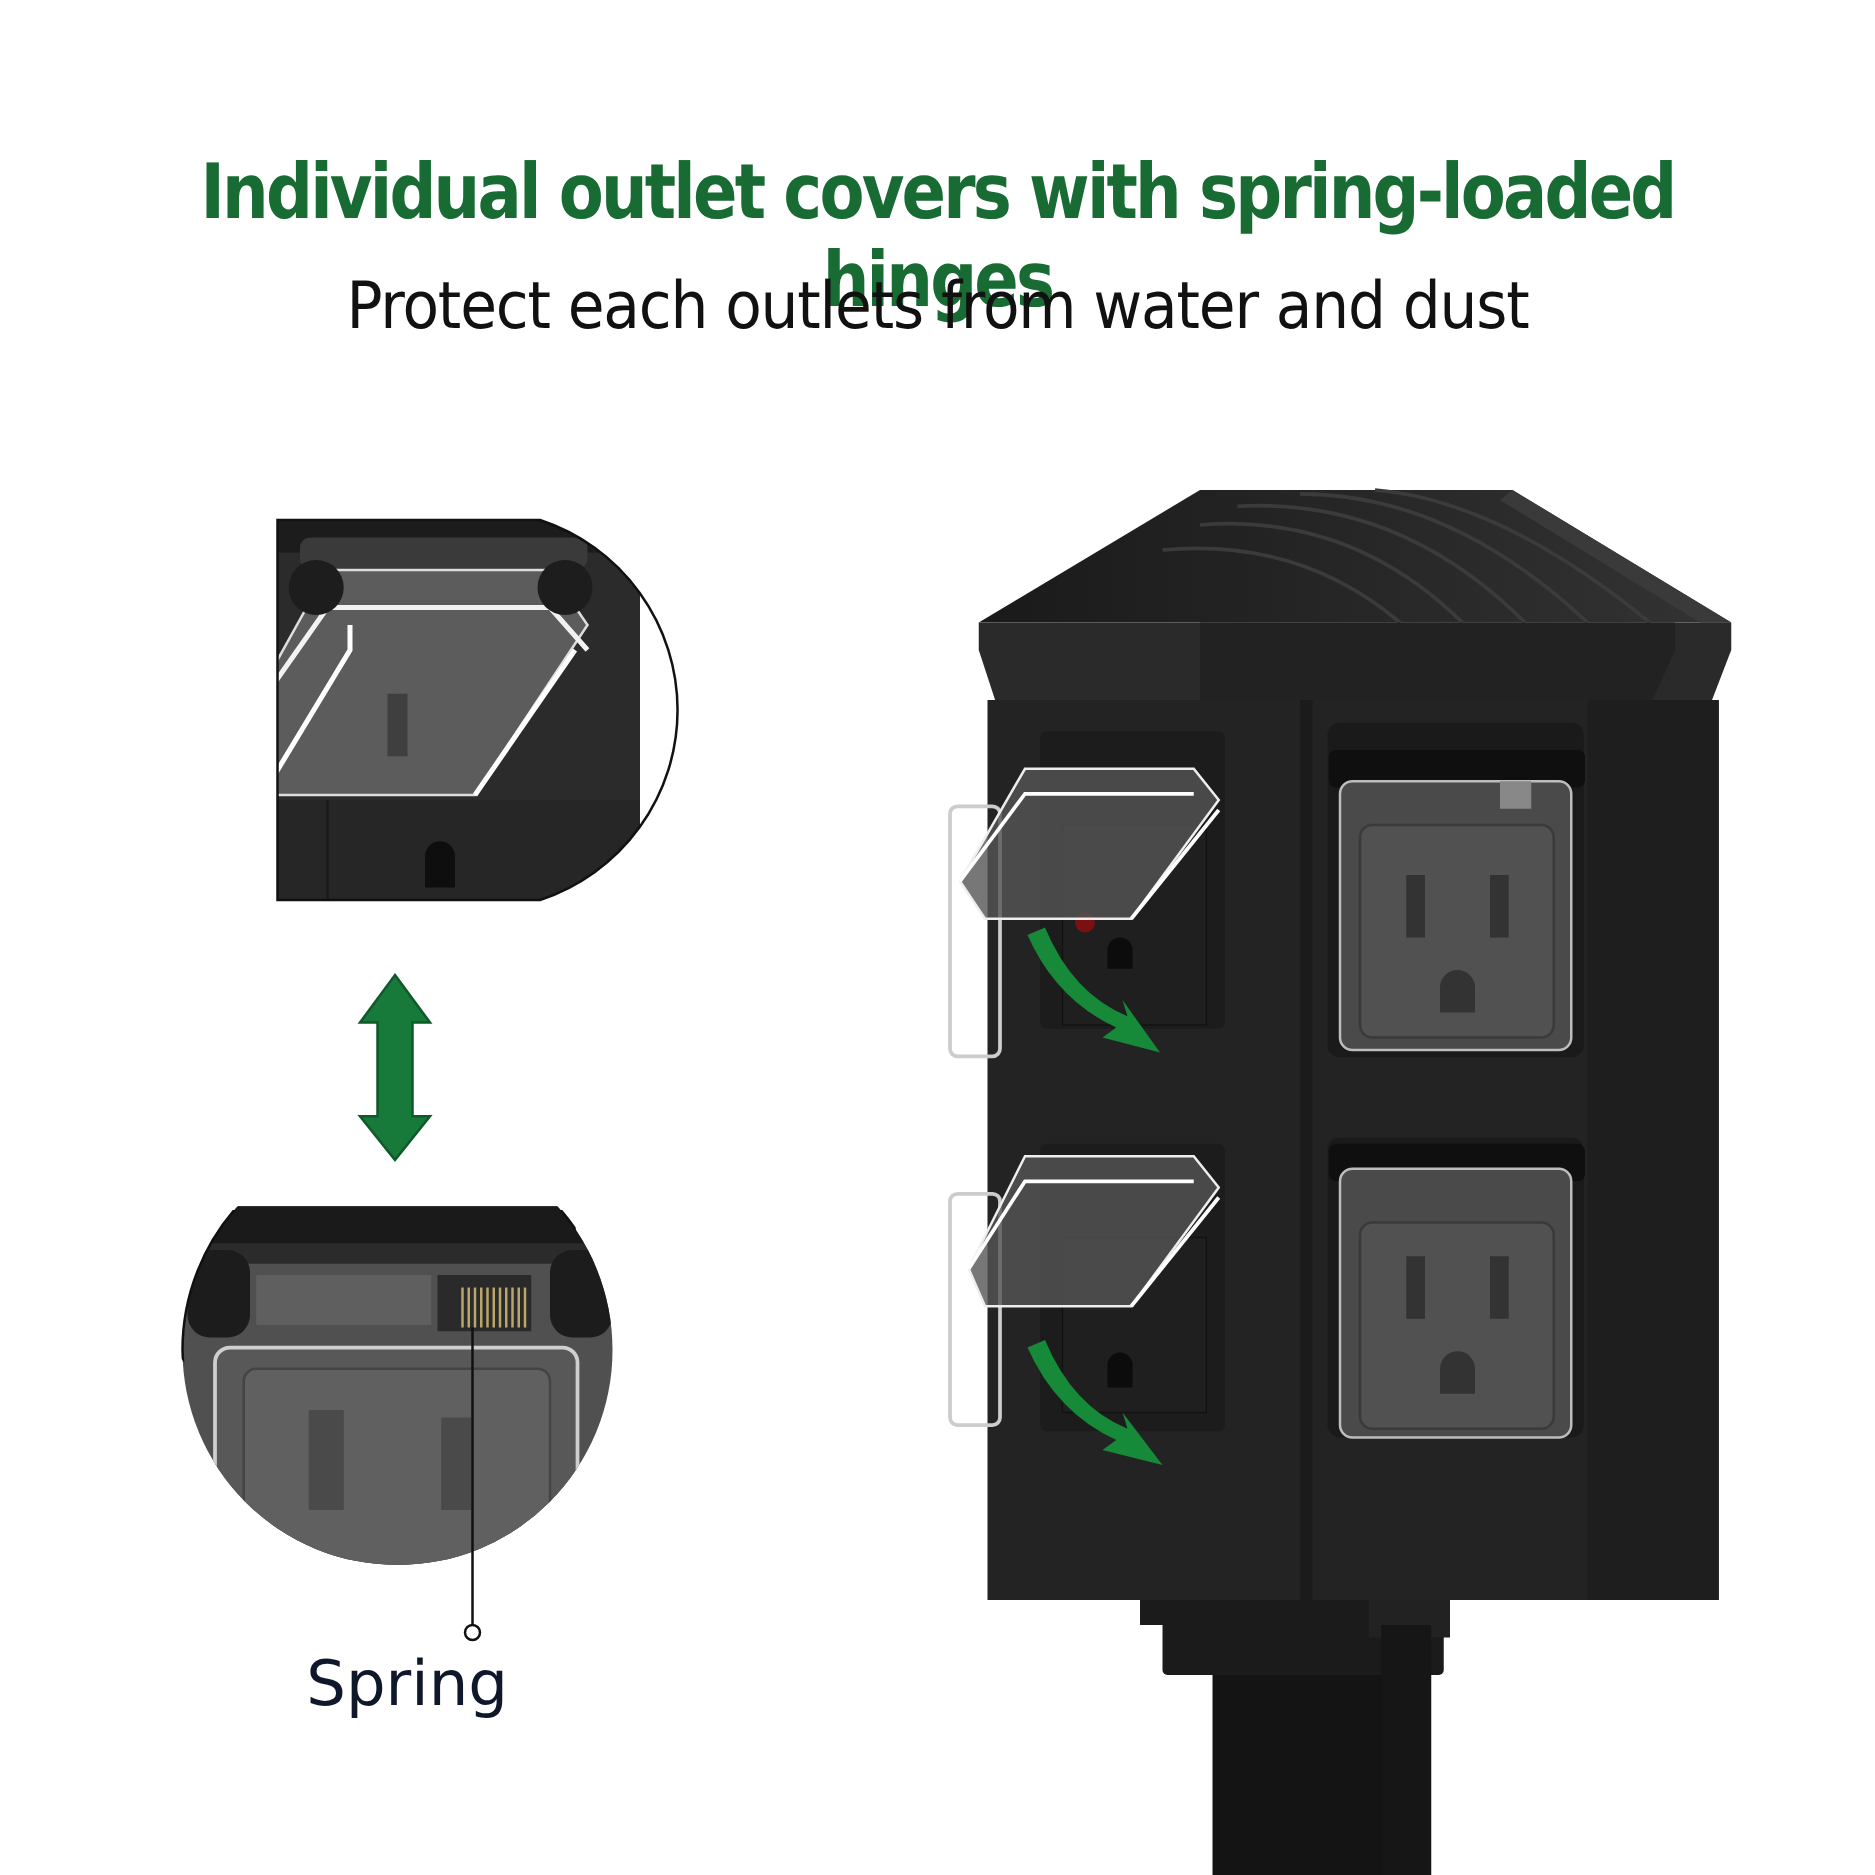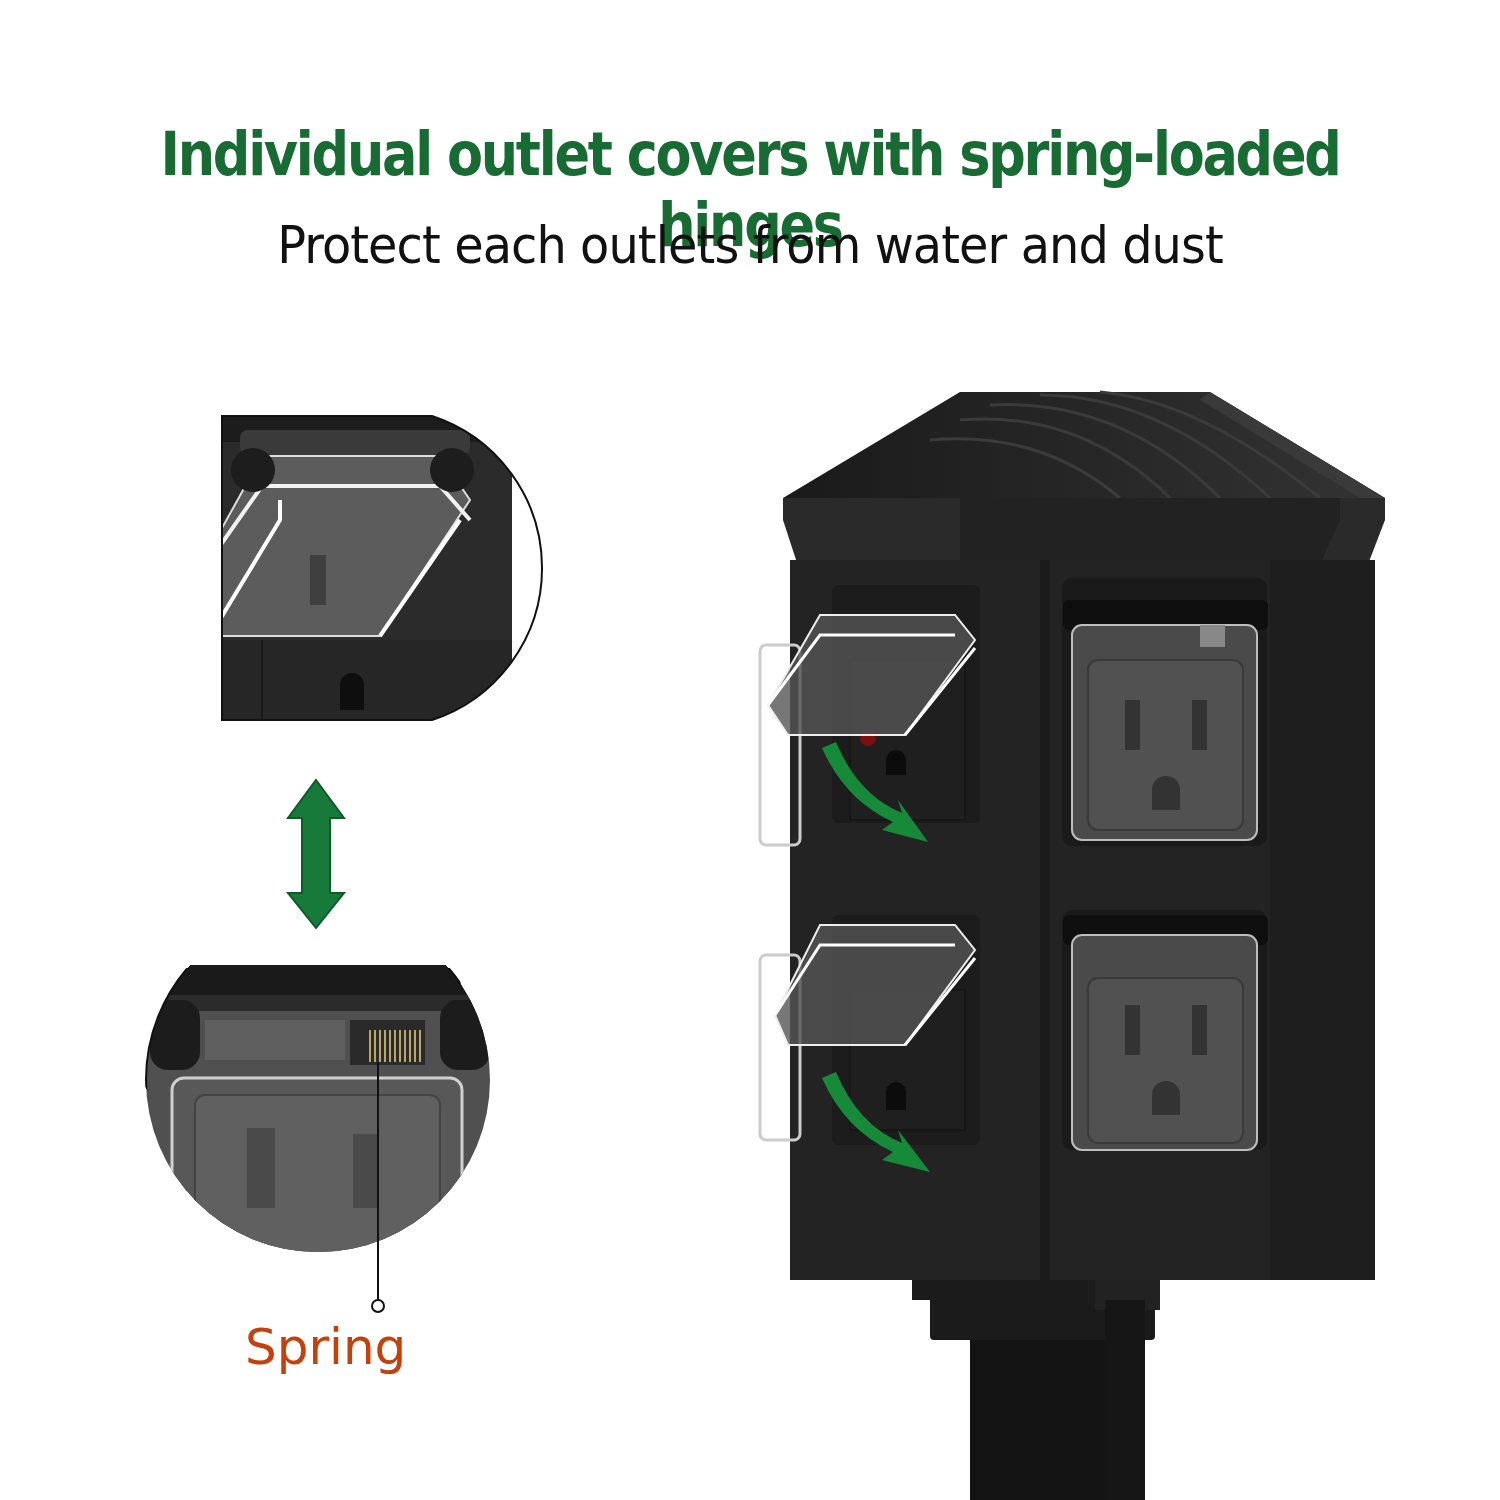--- a/index.html
+++ b/index.html
@@ -1,19 +1,19 @@
 <!DOCTYPE html>
 <html><head>
 <meta charset="utf-8">
 <style>
   html, body { margin:0; padding:0; background:#ffffff; }
   body { width:1500px; height:1500px; position:relative; overflow:hidden; font-family:"Liberation Sans", sans-serif; }
   .headline { position:absolute; left:0; top:118px; width:1500px; text-align:center; font-family:"DejaVu Sans", sans-serif; font-weight:bold; font-size:61px; letter-spacing:-2.6px; color:#176b33; transform:scaleX(0.86); transform-origin:center; }
   .subhead { position:absolute; left:0; top:215px; width:1500px; text-align:center; font-family:"DejaVu Sans", sans-serif; font-size:52px; letter-spacing:-1px; color:#111; transform:scaleX(0.92); transform-origin:center; }
-  .spring-label { position:absolute; left:245px; top:1318px; font-family:"DejaVu Sans", sans-serif; font-size:50px; color:#c2410c; }
+  .spring-label { position:absolute; left:245px; top:1318px; font-family:"DejaVu Sans", sans-serif; font-size:50px; color:#0f172a; }
   svg { position:absolute; left:0; top:0; }
 </style>
 </head>
 <body>
 
 <div class="headline">Individual outlet covers with spring-loaded hinges</div>
 <div class="subhead">Protect each outlets from water and dust</div>
 
 <svg width="1500" height="1500" viewBox="0 0 1500 1500">
   <defs>

